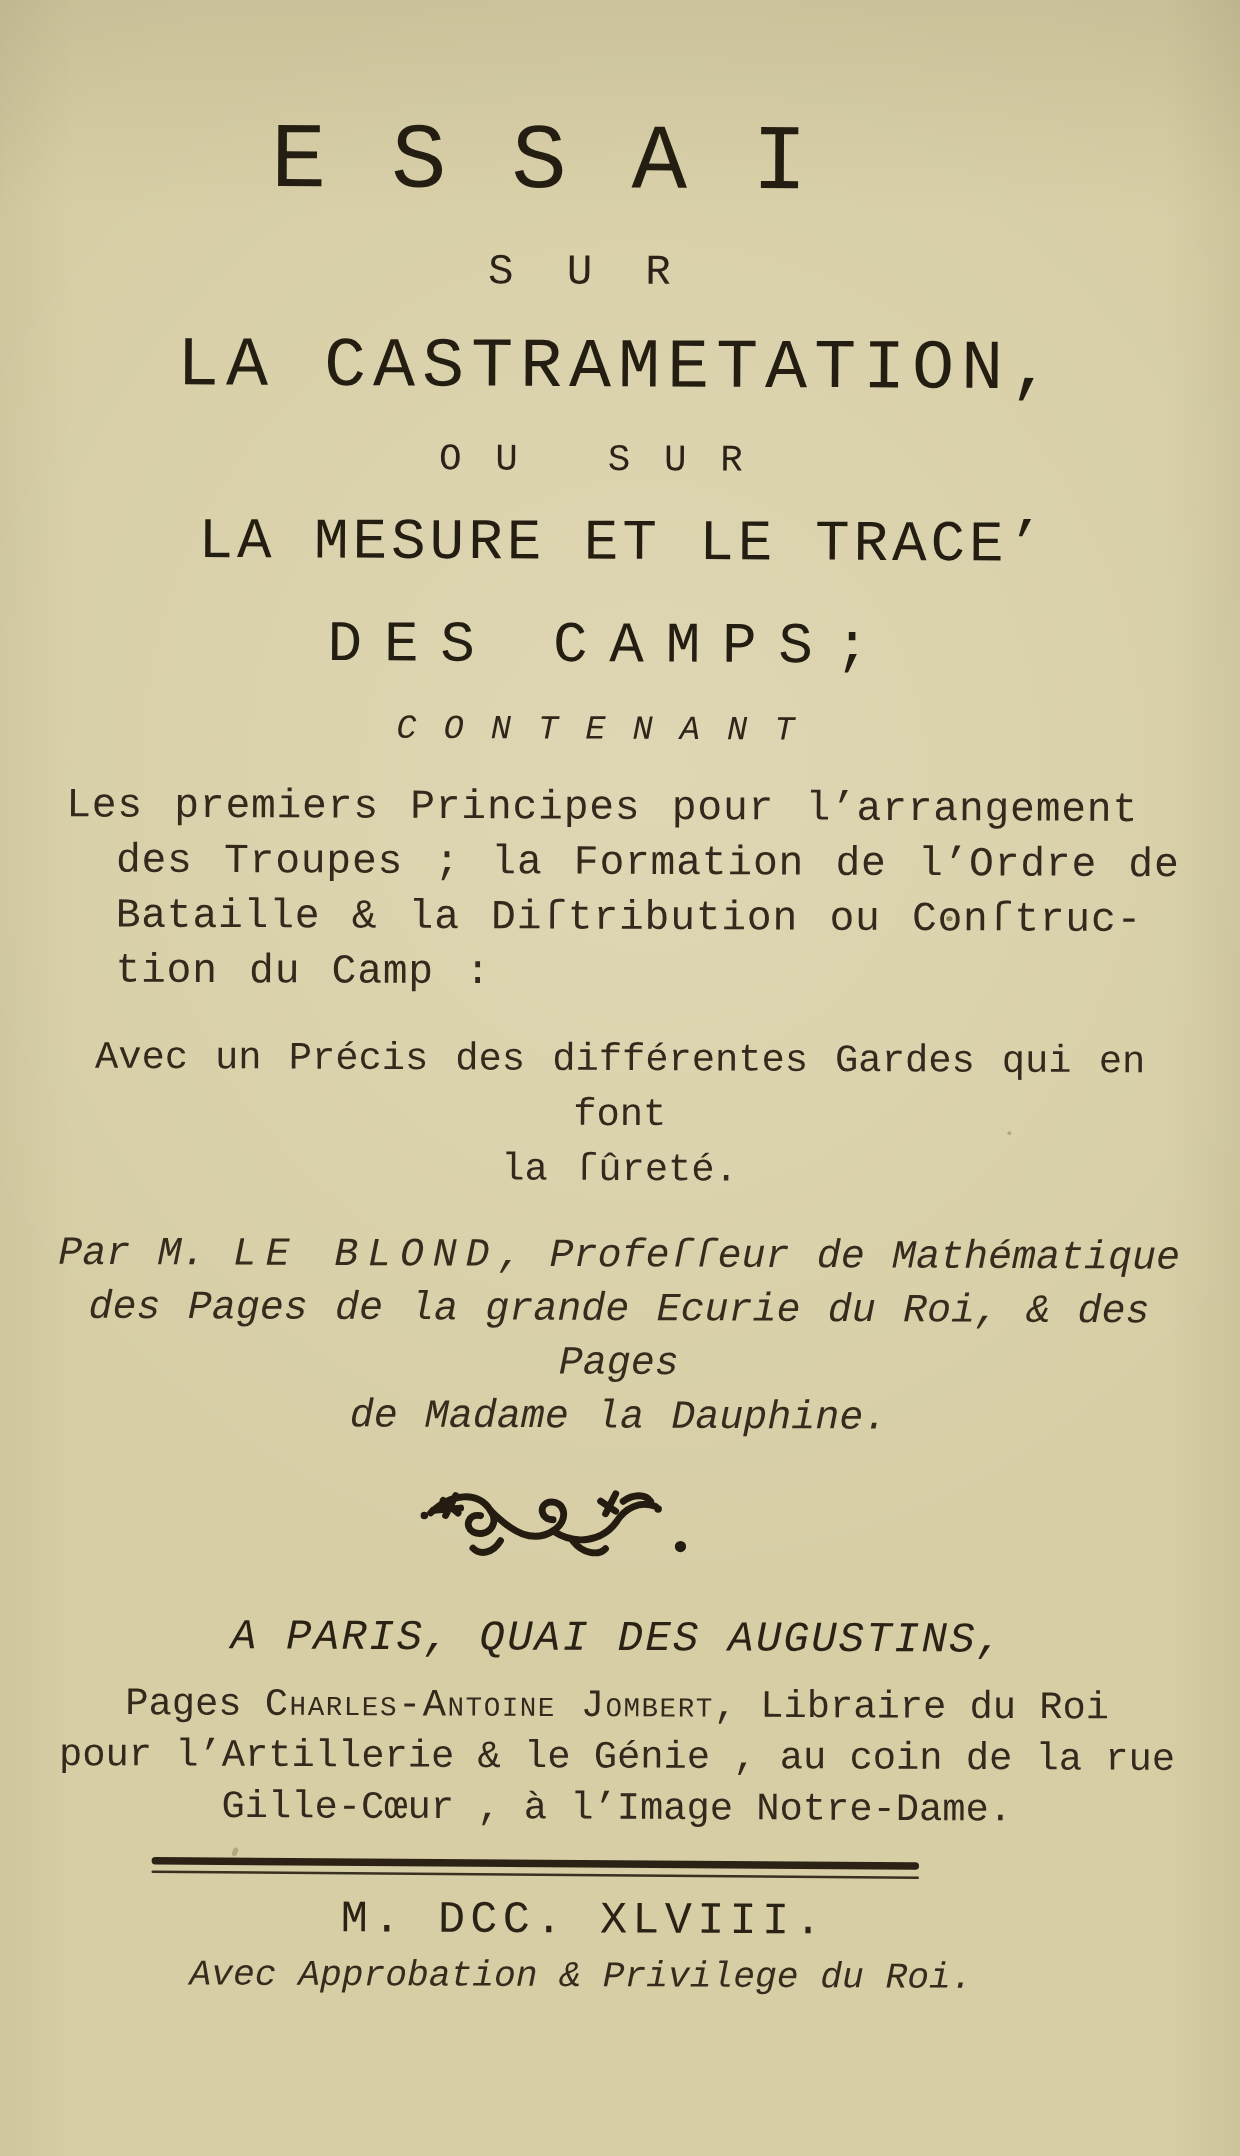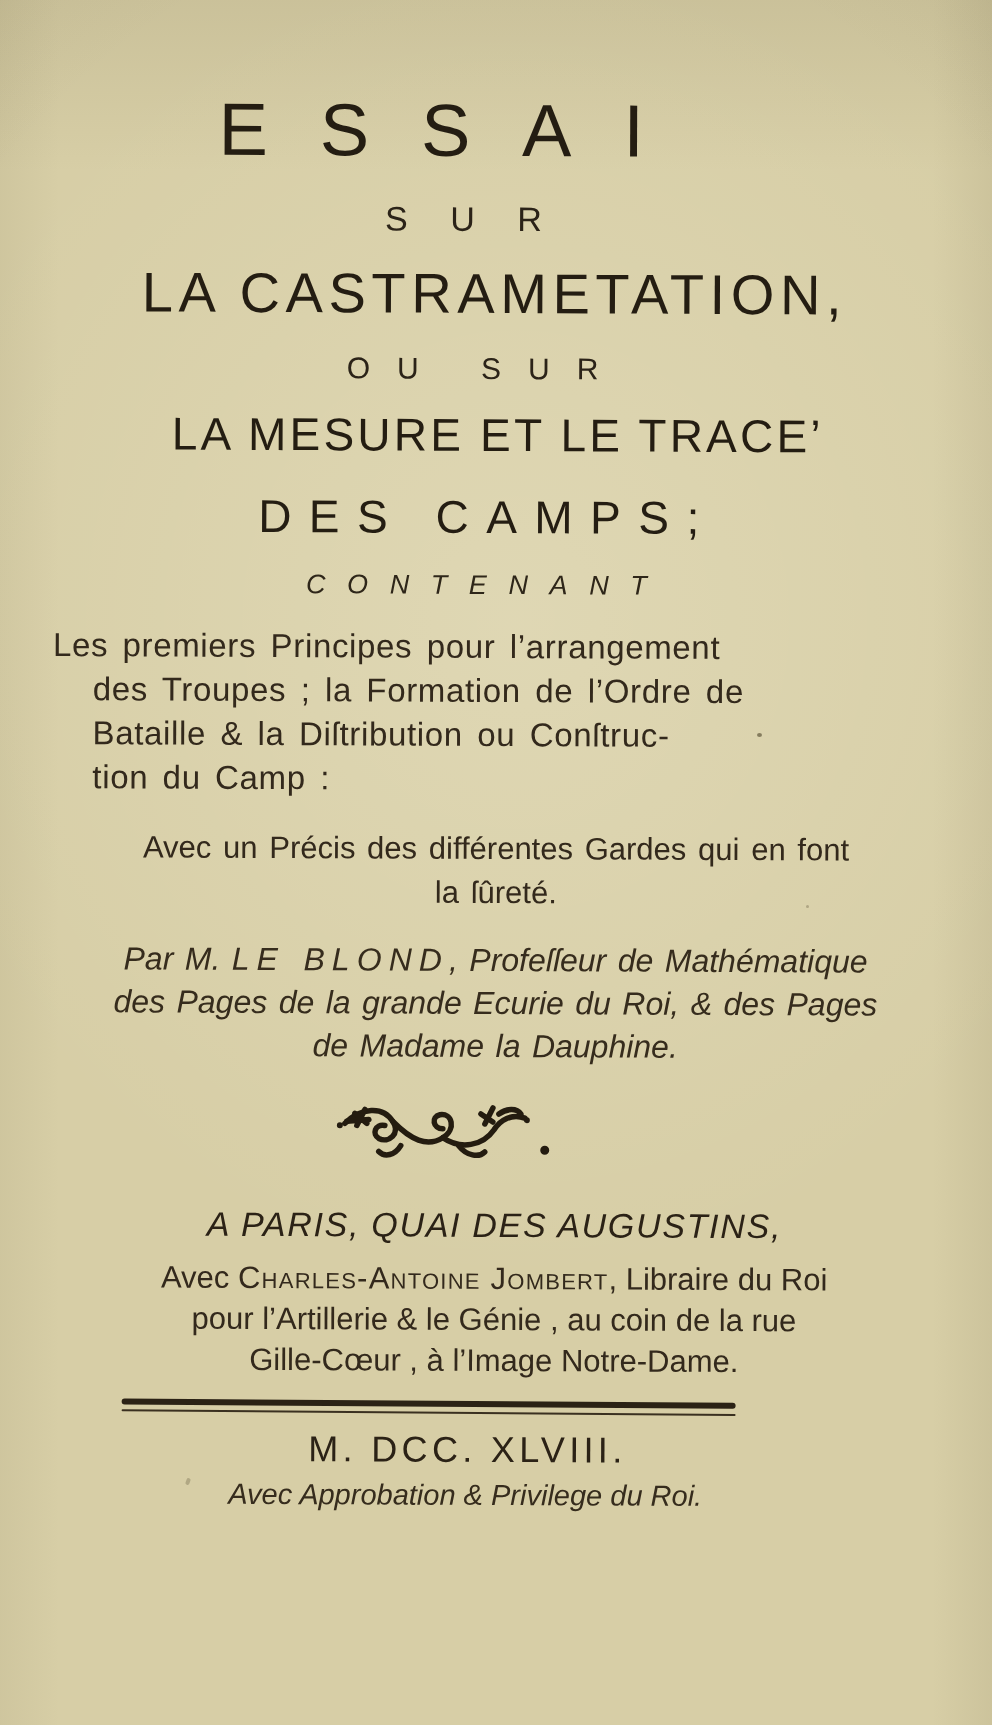--- a/index.html
+++ b/index.html
@@ -5,21 +5,21 @@
   html,body{margin:0;padding:0;}
   body{width:992px;height:1725px;overflow:hidden;background:#b9b08d;}
   .page{
     position:relative;width:992px;height:1725px;overflow:hidden;
     background-color:#d7cea6;
     background-image:
       radial-gradient(90% 55% at 52% 36%, rgba(255,252,235,.20), rgba(255,252,235,0) 70%),
       radial-gradient(145% 115% at 50% 55%, rgba(0,0,0,0) 52%, rgba(92,82,50,.22) 100%),
       linear-gradient(180deg, rgba(110,100,66,.12), rgba(0,0,0,0) 10%),
       linear-gradient(90deg, rgba(110,100,66,.08), rgba(0,0,0,0) 6%, rgba(0,0,0,0) 94%, rgba(110,100,66,.10));
-    font-family:Liberation Sans, sans-serif;
+    font-family:Liberation Mono, monospace;
     color:#2b2318;
   }
   .content{position:absolute;inset:0;padding:0 46px;text-align:center;transform:rotate(.25deg);}
   .caps{font-variant:normal;}
   .t-essai{margin-top:94px;font-size:74px;line-height:1;letter-spacing:.70em;color:#241d12;transform:translateX(-42px);white-space:nowrap;}
   .t-sur{margin-top:34px;font-size:34px;line-height:1;letter-spacing:1.25em;color:#2b2318;transform:translateX(-14px);white-space:nowrap;}
   .t-castra{margin-top:30px;font-size:56px;line-height:1;letter-spacing:.10em;color:#241d12;white-space:nowrap;transform:translateX(-4px);}
   .t-ousur{margin-top:32px;font-size:30px;line-height:1;letter-spacing:.90em;color:#2b2318;transform:translateX(-12px);white-space:nowrap;}
   .t-mesure{margin-top:28px;font-size:46px;line-height:1;letter-spacing:.07em;color:#241d12;white-space:nowrap;}
   .t-camps{margin-top:36px;font-size:46px;line-height:1;letter-spacing:.38em;color:#241d12;transform:translateX(-10px);white-space:nowrap;}
@@ -90,21 +90,21 @@
           <circle cx="9" cy="28" r="3"></circle>
           <circle cx="196" cy="22" r="3"></circle>
           <circle cx="214" cy="52" r="4.5"></circle>
         </g>
       </svg>
     </div>
 
     <div class="imp-city">A PARIS, QUAI DES AUGUSTINS,</div>
 
     <div class="imprint">
-      <div><span>Avec </span><span class="sc">Charles-Antoine Jombert</span><span>, Libraire du Roi</span></div>
+      <div><span>Pages </span><span class="sc">Charles-Antoine Jombert</span><span>, Libraire du Roi</span></div>
       <div>pour l’Artillerie &amp; le Génie , au coin de la rue</div>
       <div>Gille-Cœur , à l’Image Notre-Dame.</div>
     </div>
 
     <div class="rule">
       <div class="thick"></div>
       <div class="thin"></div>
     </div>
 
     <div class="year">M. DCC. XLVIII.</div>

